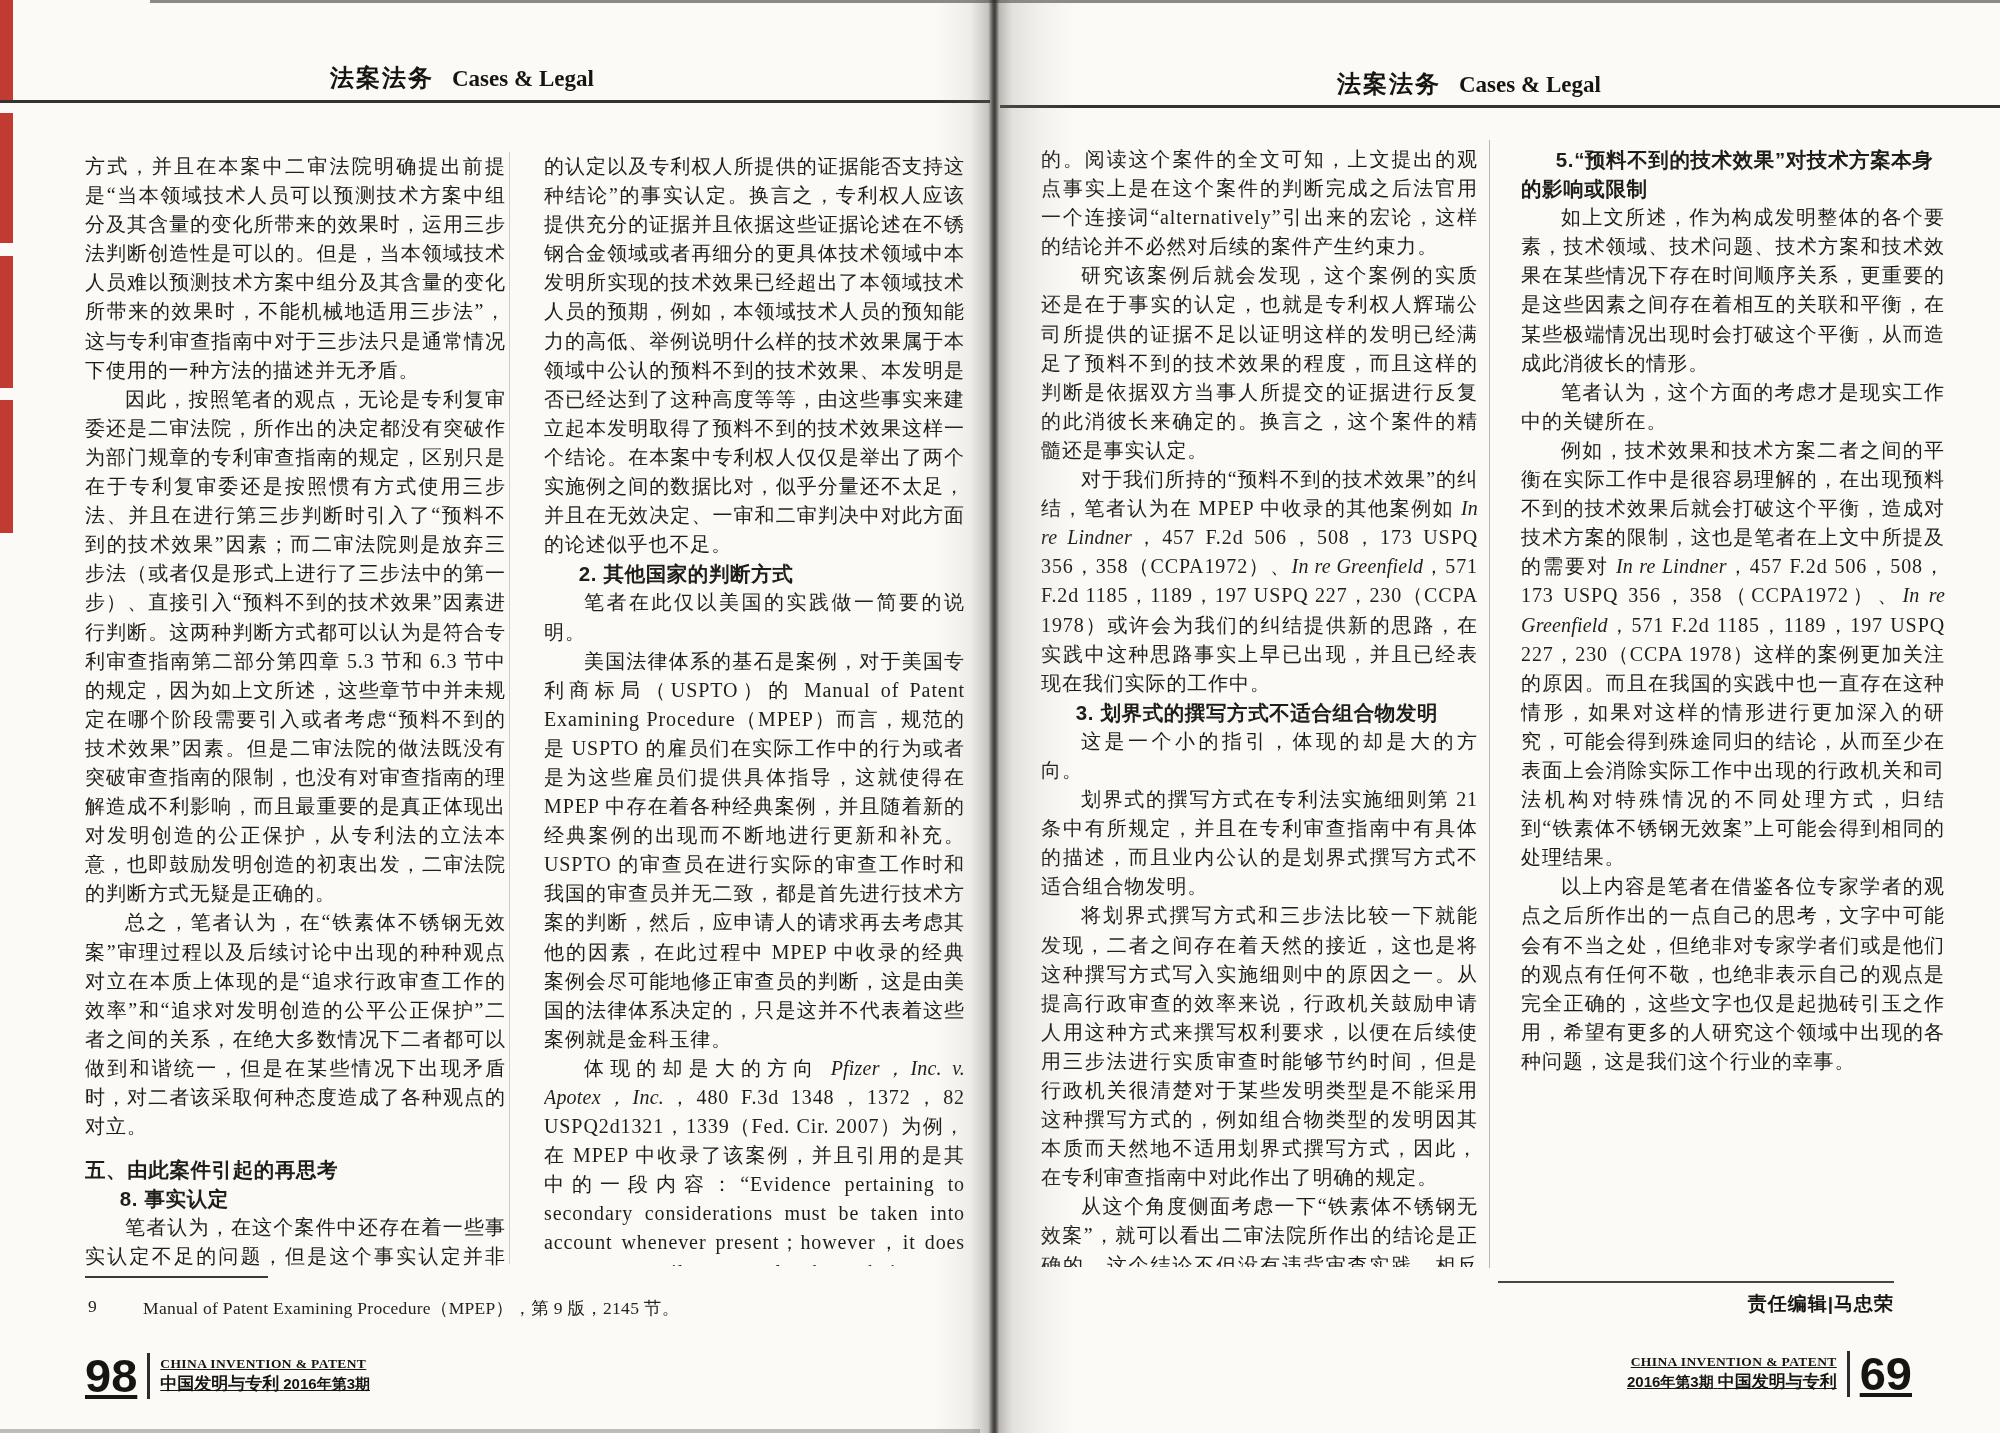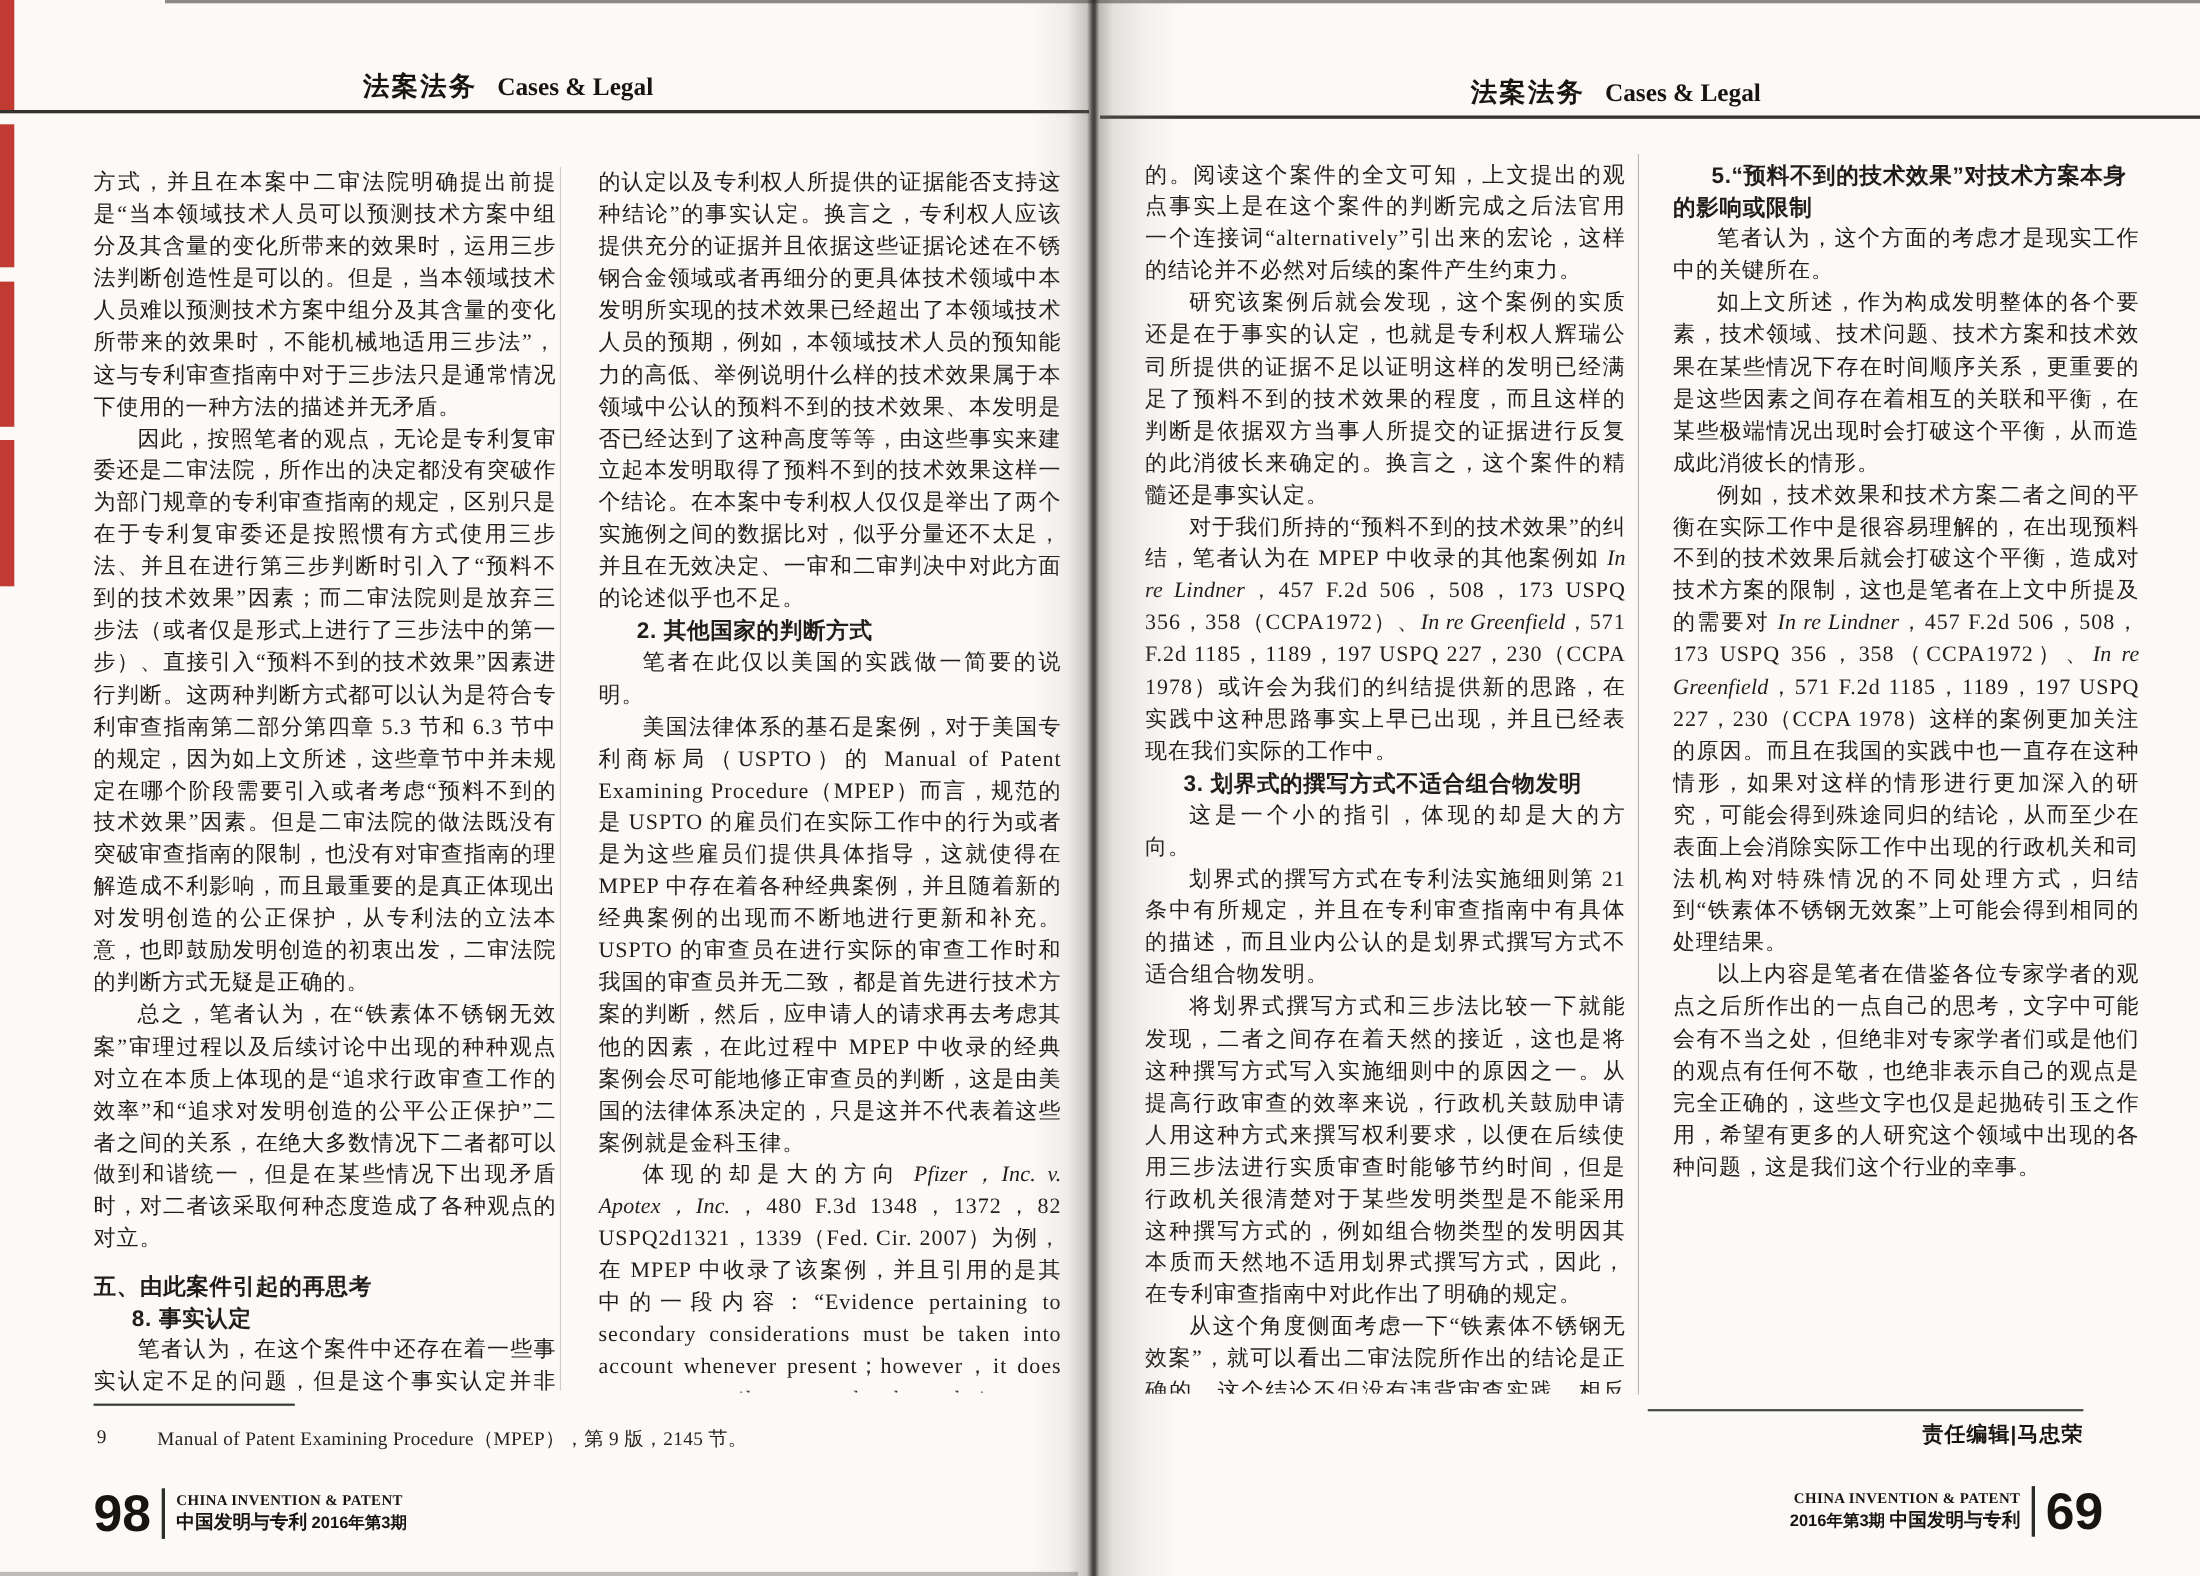--- a/index.html
+++ b/index.html
@@ -48,21 +48,21 @@
   
   .fn-rule{position:absolute;left:85px;top:1276px;width:183px;height:2px;background:#3a3a3a;}
   .footnote{position:absolute;left:88px;top:1296px;display:flex;gap:46px;font-size:17.5px;color:#24221f;letter-spacing:.3px;}
 
   
   .ed-rule{position:absolute;left:1498px;top:1281px;width:396px;height:1.5px;background:#474747;}
   .editor{position:absolute;right:106px;top:1291px;font-family:"Liberation Sans","DejaVu Sans",sans-serif;
           font-weight:bold;font-size:19px;color:#17150f;letter-spacing:1px;}
 
   
-  .footer{position:absolute;display:flex;align-items:center;color:#17150f;}
+  .footer{position:absolute;display:flex;align-items:center;color:#17150f;text-decoration:underline;}
   .f-left{left:85px;top:1352px;}
   .f-right{right:88px;top:1350px;}
   .pagenum{font-family:"Liberation Sans","DejaVu Sans",sans-serif;font-weight:bold;font-size:47px;line-height:1;}
   .f-div{width:3px;height:46px;background:#2c2c2c;margin:0 10px;}
   .f-col{display:flex;flex-direction:column;justify-content:center;line-height:1.25;}
   .f-col.right{text-align:right;align-items:flex-end;}
   .j-en{font-weight:bold;font-size:13.5px;letter-spacing:.4px;}
   .j-cn{font-family:"Liberation Sans","DejaVu Sans",sans-serif;font-weight:bold;font-size:17px;}
   .j-issue{font-family:"Liberation Sans","DejaVu Sans",sans-serif;font-weight:bold;font-size:15px;}
 </style>
@@ -109,22 +109,22 @@
       <div class="p"><span>研究该案例后就会发现，这个案例的实质还是在于事实的认定，也就是专利权人辉瑞公司所提供的证据不足以证明这样的发明已经满足了预料不到的技术效果的程度，而且这样的判断是依据双方当事人所提交的证据进行反复的此消彼长来确定的。换言之，这个案件的精髓还是事实认定。</span></div>
       <div class="p"><span>对于我们所持的“预料不到的技术效果”的纠结，笔者认为在 MPEP 中收录的其他案例如 </span><span class="it">In re Lindner</span><span>，457 F.2d 506，508，173 USPQ 356，358（CCPA1972）、</span><span class="it">In re Greenfield</span><span>，571 F.2d 1185，1189，197 USPQ 227，230（CCPA 1978）或许会为我们的纠结提供新的思路，在实践中这种思路事实上早已出现，并且已经表现在我们实际的工作中。</span></div>
       <div class="h2"><span>3. 划界式的撰写方式不适合组合物发明</span></div>
       <div class="p"><span>这是一个小的指引，体现的却是大的方向。</span></div>
       <div class="p"><span>划界式的撰写方式在专利法实施细则第 21 条中有所规定，并且在专利审查指南中有具体的描述，而且业内公认的是划界式撰写方式不适合组合物发明。</span></div>
       <div class="p"><span>将划界式撰写方式和三步法比较一下就能发现，二者之间存在着天然的接近，这也是将这种撰写方式写入实施细则中的原因之一。从提高行政审查的效率来说，行政机关鼓励申请人用这种方式来撰写权利要求，以便在后续使用三步法进行实质审查时能够节约时间，但是行政机关很清楚对于某些发明类型是不能采用这种撰写方式的，例如组合物类型的发明因其本质而天然地不适用划界式撰写方式，因此，在专利审查指南中对此作出了明确的规定。</span></div>
       <div class="p"><span>从这个角度侧面考虑一下“铁素体不锈钢无效案”，就可以看出二审法院所作出的结论是正确的，这个结论不但没有违背审查实践，相反是完全贴合审查实践的。</span></div>
     </div>
   <div id="col4" class="col">
       <div class="h2"><span>5.“预料不到的技术效果”对技术方案本身的影响或限制</span></div>
+      <div class="p"><span>如上文所述，作为构成发明整体的各个要素，技术领域、技术问题、技术方案和技术效果在某些情况下存在时间顺序关系，更重要的是这些因素之间存在着相互的关联和平衡，在某些极端情况出现时会打破这个平衡，从而造成此消彼长的情形。</span></div>
       <div class="p"><span>笔者认为，这个方面的考虑才是现实工作中的关键所在。</span></div>
-      <div class="p"><span>如上文所述，作为构成发明整体的各个要素，技术领域、技术问题、技术方案和技术效果在某些情况下存在时间顺序关系，更重要的是这些因素之间存在着相互的关联和平衡，在某些极端情况出现时会打破这个平衡，从而造成此消彼长的情形。</span></div>
       <div class="p"><span>例如，技术效果和技术方案二者之间的平衡在实际工作中是很容易理解的，在出现预料不到的技术效果后就会打破这个平衡，造成对技术方案的限制，这也是笔者在上文中所提及的需要对 </span><span class="it">In re Lindner</span><span>，457 F.2d 506，508，173 USPQ 356，358（CCPA1972）、</span><span class="it">In re Greenfield</span><span>，571 F.2d 1185，1189，197 USPQ 227，230（CCPA 1978）这样的案例更加关注的原因。而且在我国的实践中也一直存在这种情形，如果对这样的情形进行更加深入的研究，可能会得到殊途同归的结论，从而至少在表面上会消除实际工作中出现的行政机关和司法机构对特殊情况的不同处理方式，归结到“铁素体不锈钢无效案”上可能会得到相同的处理结果。</span></div>
       <div class="p"><span>以上内容是笔者在借鉴各位专家学者的观点之后所作出的一点自己的思考，文字中可能会有不当之处，但绝非对专家学者们或是他们的观点有任何不敬，也绝非表示自己的观点是完全正确的，这些文字也仅是起抛砖引玉之作用，希望有更多的人研究这个领域中出现的各种问题，这是我们这个行业的幸事。</span></div>
     </div>
 
   <div class="coldiv cd-left"></div>
   <div class="coldiv cd-right"></div>
 
   <div class="fn-rule"></div>
   <div class="footnote">
     <span>9</span>

